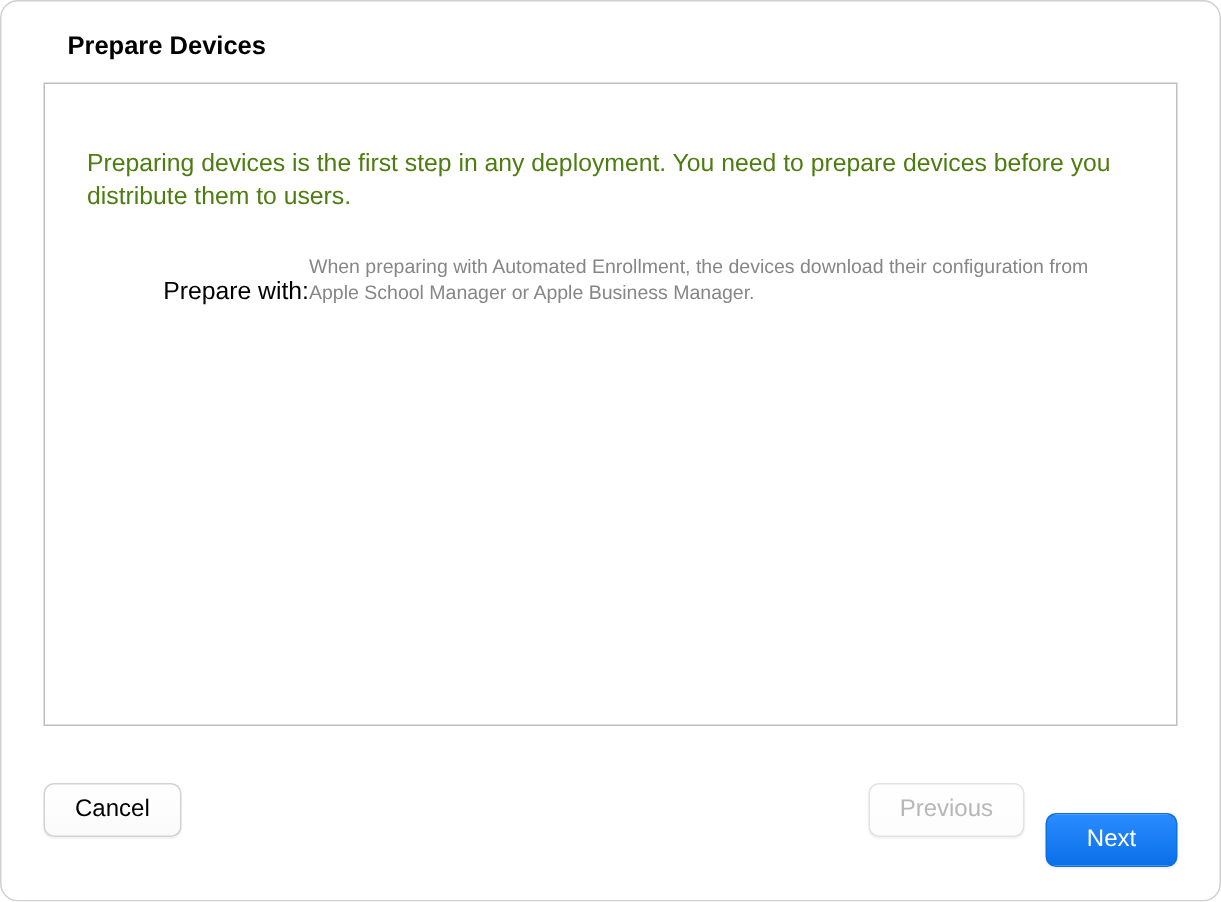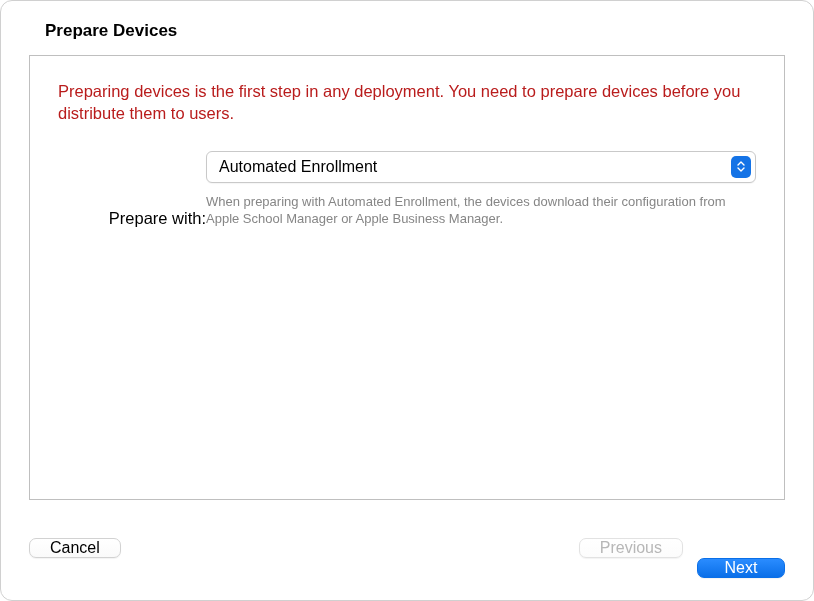--- a/index.html
+++ b/index.html
@@ -32,22 +32,23 @@
       flex: 1;
       border: 1px solid #bfbfbf;
       background: #fff;
       padding: 24px 28px;
       display: flex;
       flex-direction: column;
     }
     .intro {
       font-size: 16.5px;
       line-height: 1.35;
-      color: #b91c1c;
+      color: #4d7c0f;
       margin-bottom: 26px;
+      margin-top: 18px;
     }
     .form-row {
       display: flex;
       align-items: flex-end;
       gap: 0;
     }
     .form-label {
       width: 148px;
       text-align: right;
       font-size: 16.5px;
@@ -96,21 +97,21 @@
       color: #868686;
     }
     .button-row {
       display: flex;
       align-items: center;
       margin-top: 18px;
       gap: 14px;
     }
     .spacer { flex: 1; }
     .btn {
-      height: 20px;
+      height: 36px;
       min-width: 88px;
       padding: 0 20px;
       border-radius: 7px;
       font-size: 16px;
       display: inline-flex;
       align-items: center;
       justify-content: center;
       cursor: default;
       border: 1px solid #d2d2d2;
       background: linear-gradient(#ffffff, #fafafa);
@@ -134,31 +135,20 @@
 
 <div class="window">
   <div class="title">Prepare Devices</div>
 
   <div class="panel">
     <div class="intro">Preparing devices is the first step in any deployment. You need to prepare devices before you distribute them to users.</div>
 
     <div class="form-row">
       <div class="form-label">Prepare with:</div>
       <div class="form-right">
-        <div class="select">
-          <span class="select-value">Automated Enrollment</span>
-          <span class="select-arrows">
-            <svg width="8" height="5" viewBox="0 0 8 5">
-                <path d="M1 4 L4 1 L7 4" stroke="#fff" stroke-width="1.4" fill="none" stroke-linecap="round" stroke-linejoin="round"></path>
-              </svg>
-            <svg width="8" height="5" viewBox="0 0 8 5">
-                <path d="M1 1 L4 4 L7 1" stroke="#fff" stroke-width="1.4" fill="none" stroke-linecap="round" stroke-linejoin="round"></path>
-              </svg>
-          </span>
-        </div>
         <div class="help-text">When preparing with Automated Enrollment, the devices download their configuration from Apple School Manager or Apple Business Manager.</div>
       </div>
     </div>
   </div>
 
   <div class="button-row">
     <button class="btn">Cancel</button>
     <span class="spacer"></span>
     <button class="btn disabled">Previous</button>
     <button class="btn primary">Next</button>

